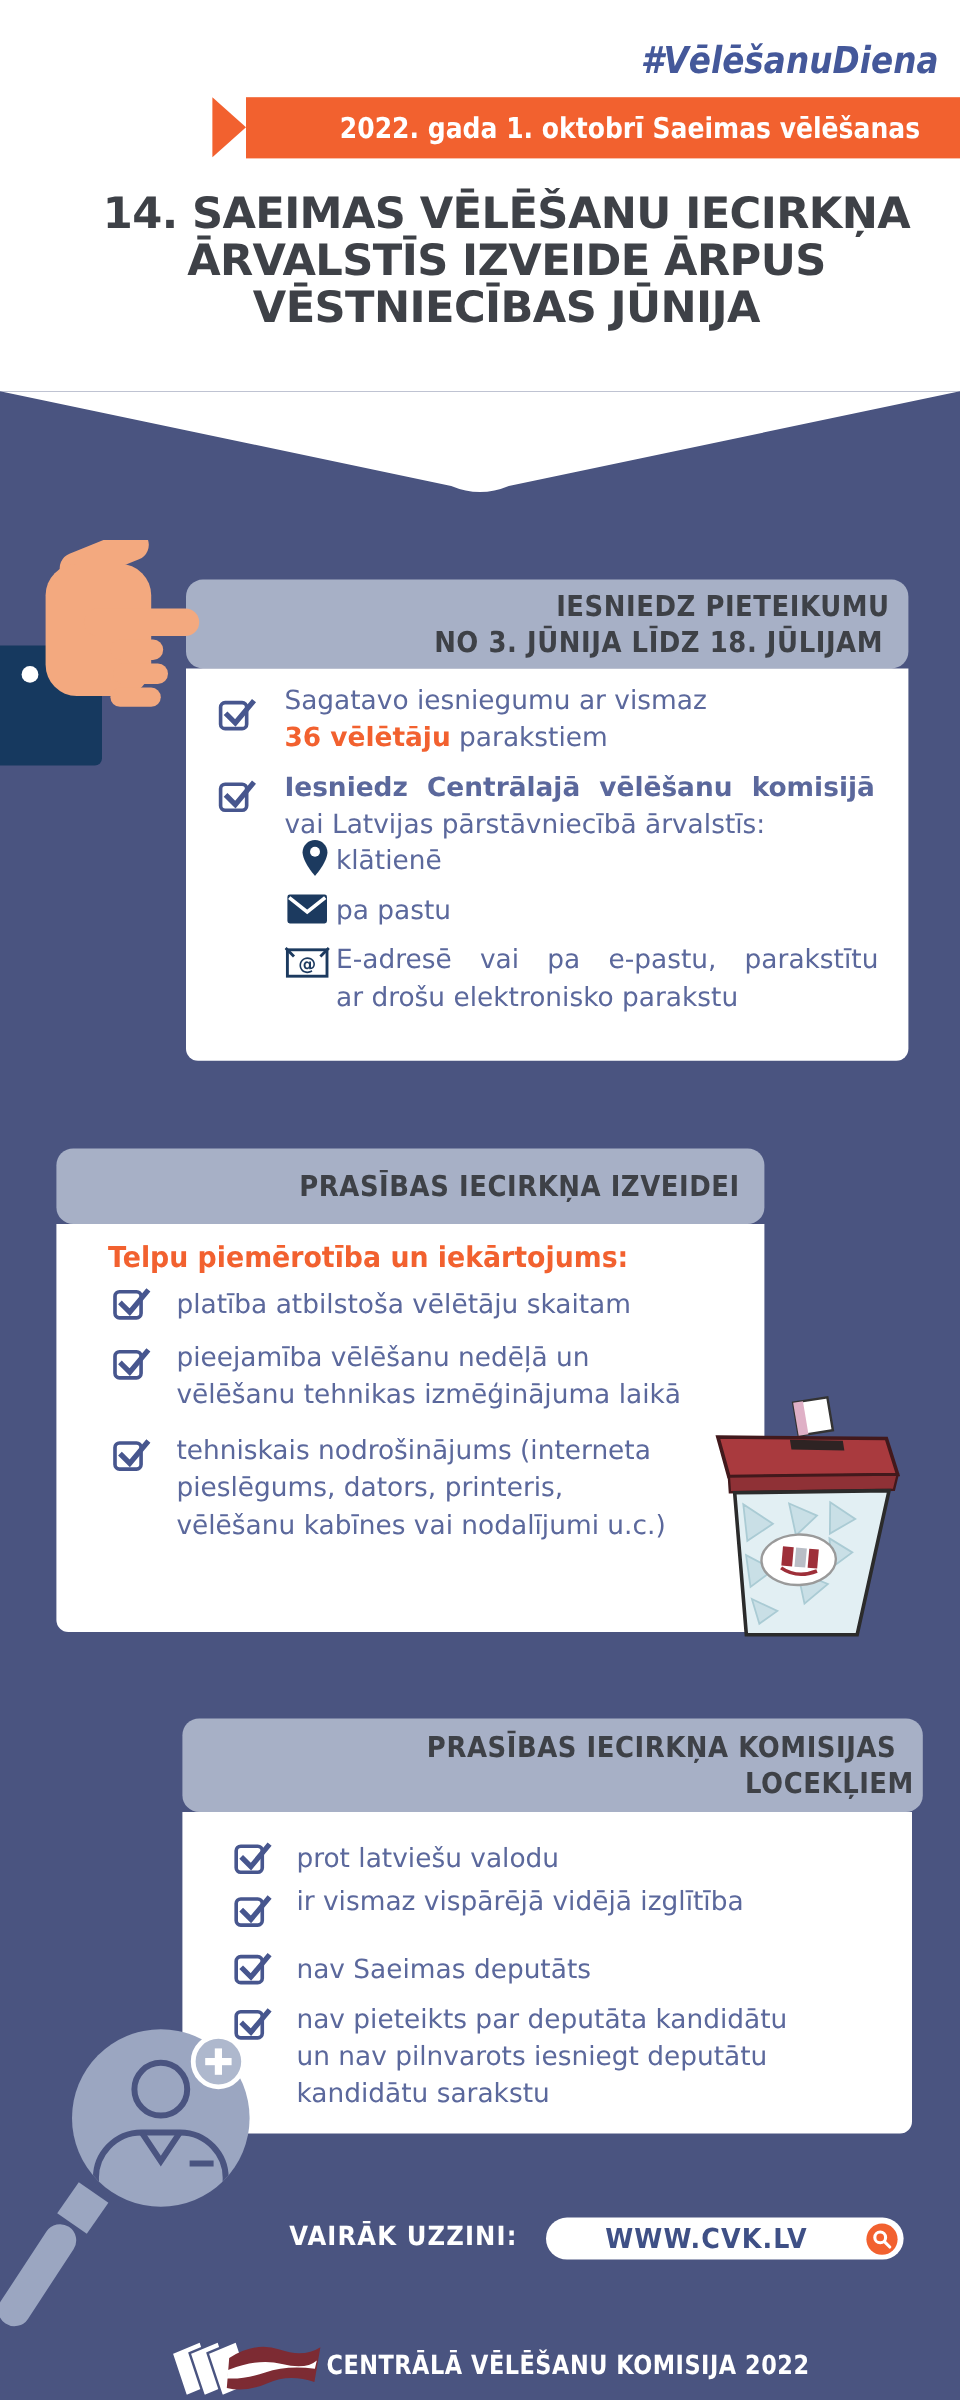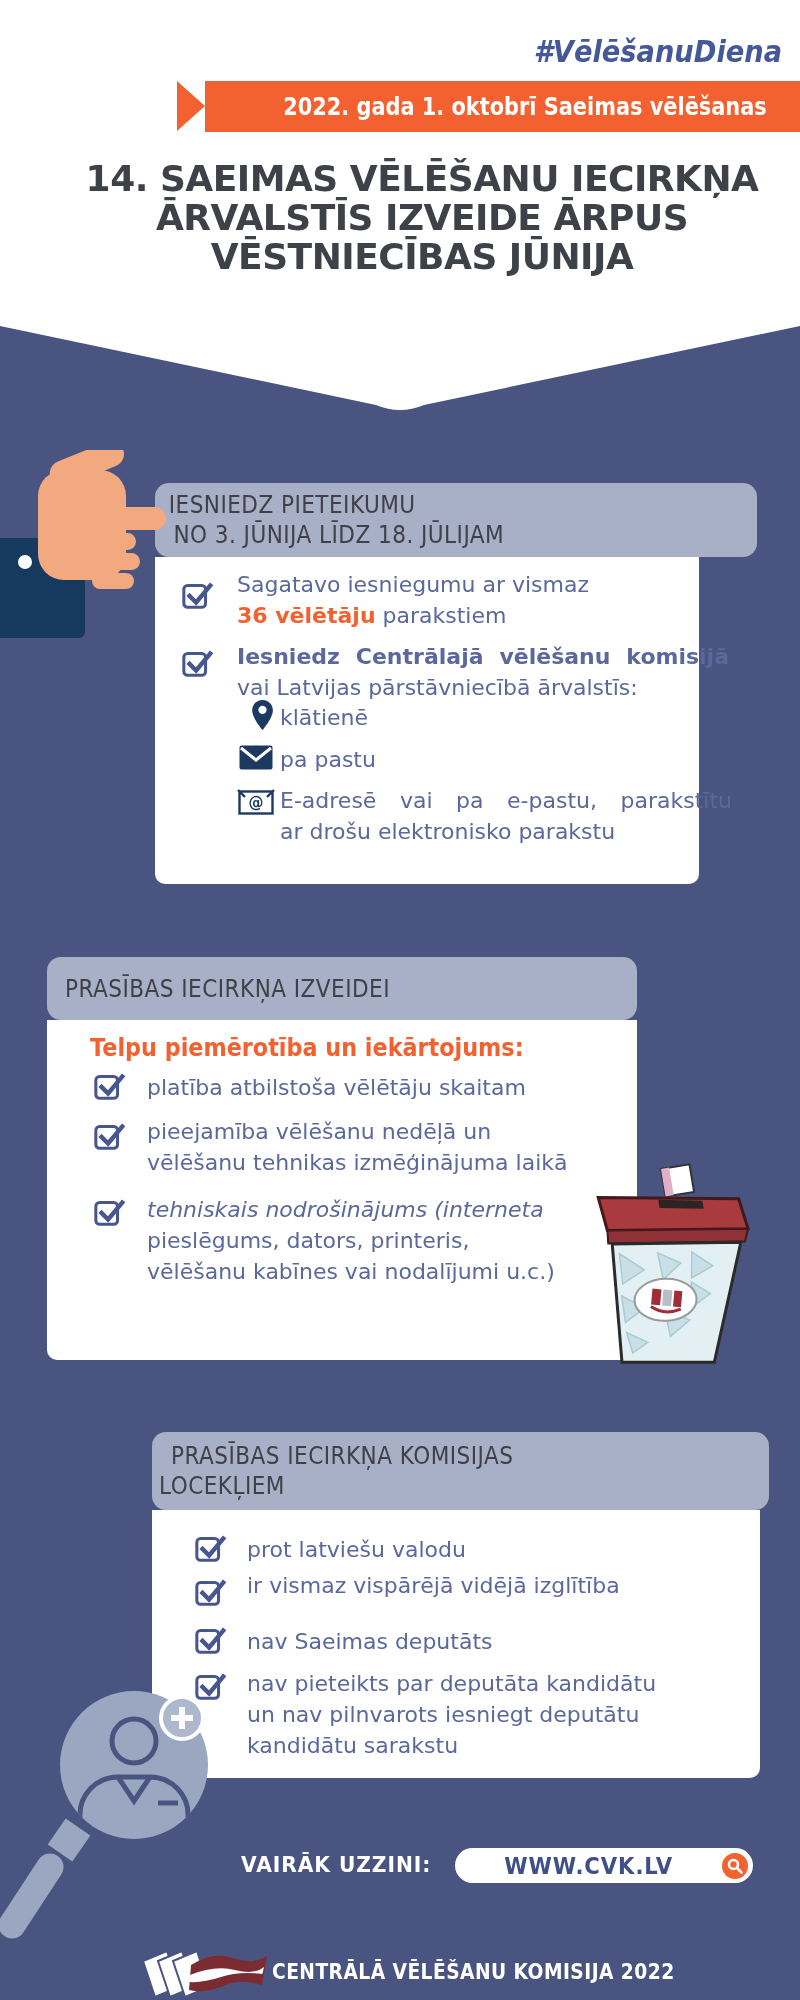--- a/index.html
+++ b/index.html
@@ -30,22 +30,22 @@
     border-top:25.5px solid transparent;border-bottom:25.5px solid transparent;
     border-left:28px solid #f2612f;
   }
   .main-title{
     position:absolute;left:0;top:159px;width:800px;text-align:center;
     color:#3e4147;font-weight:bold;font-size:36px;line-height:39px;letter-spacing:-0.5px;padding-left:22px;
   }
   
   .card-header{
     position:absolute;background:#a7b0c6;border-radius:14px;
-    display:flex;flex-direction:column;align-items:flex-start;justify-content:center;
-    color:#3e4147;font-weight:normal;font-size:24px;line-height:30px;letter-spacing:0.5px;
+    display:flex;flex-direction:column;align-items:flex-end;justify-content:center;
+    color:#3e4147;font-weight:bold;font-size:24px;line-height:30px;letter-spacing:0.5px;
   }
   .card-header .hline{display:inline-block;transform:scaleX(0.9);white-space:nowrap;}
   .card-body{position:absolute;background:#ffffff;border-radius:0 0 10px 10px;}
   .slate{color:#5b689c;font-size:22px;line-height:31px;}
   .jl{text-align:justify;text-align-last:justify;}
   .cb{position:absolute;width:34px;height:34px;}
   .cb rect{fill:#ffffff;stroke:#47568e;stroke-width:3.2px;}
   .cb path{fill:none;stroke:#47568e;stroke-width:4.6px;stroke-linecap:square;}
   .orange-b{color:#f2612f;font-weight:bold;}
   .sub-heading{position:absolute;color:#f2612f;font-weight:bold;font-size:24px;white-space:nowrap;
@@ -91,21 +91,21 @@
   <div class="main-title">
     <div>14. SAEIMAS VĒLĒŠANU IECIRKŅA</div>
     <div>ĀRVALSTĪS IZVEIDE ĀRPUS</div>
     <div>VĒSTNIECĪBAS JŪNIJA</div>
   </div>
 
   <div class="card-header" style="left:155px;top:483px;width:602px;height:74px;">
     <span class="hline">IESNIEDZ PIETEIKUMU</span>
     <span class="hline">NO 3. JŪNIJA LĪDZ 18. JŪLIJAM</span>
   </div>
-  <div class="card-body" style="left:155px;top:557px;width:544px;height:327px;">
+  <div class="card-body" style="left:155px;top:557px;width:602px;height:327px;">
     <svg class="cb" style="left:26px;top:20px;" viewBox="0 0 36 36">
       <rect x="3" y="9" width="23" height="23" rx="4"></rect>
         <path d="M9 20 L16 27 L31 9"></path>
     </svg>
     <div class="slate abs" style="left:82px;top:12px;width:494px;">
       <span>Sagatavo iesniegumu ar vismaz</span><br>
       <span class="orange-b">36 vēlētāju</span><span> parakstiem</span>
     </div>
 
     <svg class="cb" style="left:26px;top:88px;" viewBox="0 0 36 36">
@@ -170,21 +170,21 @@
     <div class="slate abs" style="left:100px;top:96px;width:470px;">
       <span style="display:block;">pieejamība vēlēšanu nedēļā un</span>
       <span style="display:block;">vēlēšanu tehnikas izmēģinājuma laikā</span>
     </div>
 
     <svg class="cb" style="left:46px;top:174px;" viewBox="0 0 36 36">
       <rect x="3" y="9" width="23" height="23" rx="4"></rect>
         <path d="M9 20 L16 27 L31 9"></path>
     </svg>
     <div class="slate abs" style="left:100px;top:174px;width:480px;">
-      <span style="display:block;font-style:italic;">tehniskais nodrošinājums (interneta</span>
+      <span style="display:block;">tehniskais nodrošinājums (interneta</span>
       <span style="display:block;">pieslēgums, dators, printeris,</span>
       <span style="display:block;">vēlēšanu kabīnes vai nodalījumi u.c.)</span>
     </div>
   </div>
 
   <svg class="abs" style="left:572px;top:1160px;" width="195" height="225" viewBox="0 0 195 225">
     <g transform="rotate(5 97 112)">
       <path d="M80,10 l28,-7 l7,27 l-28,7 z" fill="#ffffff" stroke="#333333" stroke-width="2"></path>
       <path d="M80,10 l8,-2 l7,27 l-8,2 z" fill="#dfb0c6" stroke="none"></path>
       <path d="M20,44 L160,33 L172,62 L32,76 Z" fill="#a93a3e" stroke="#42191c" stroke-width="3"></path>

